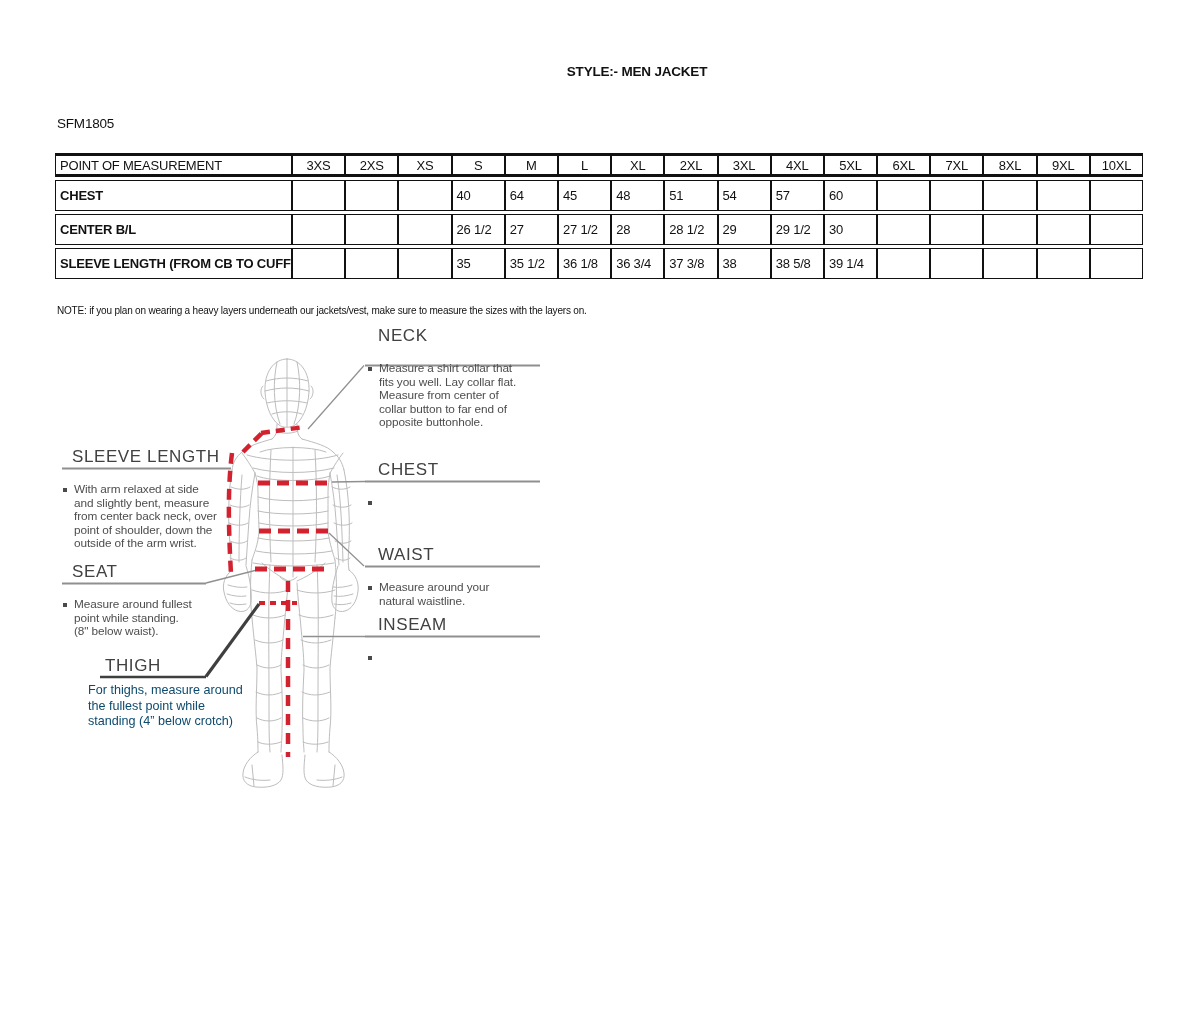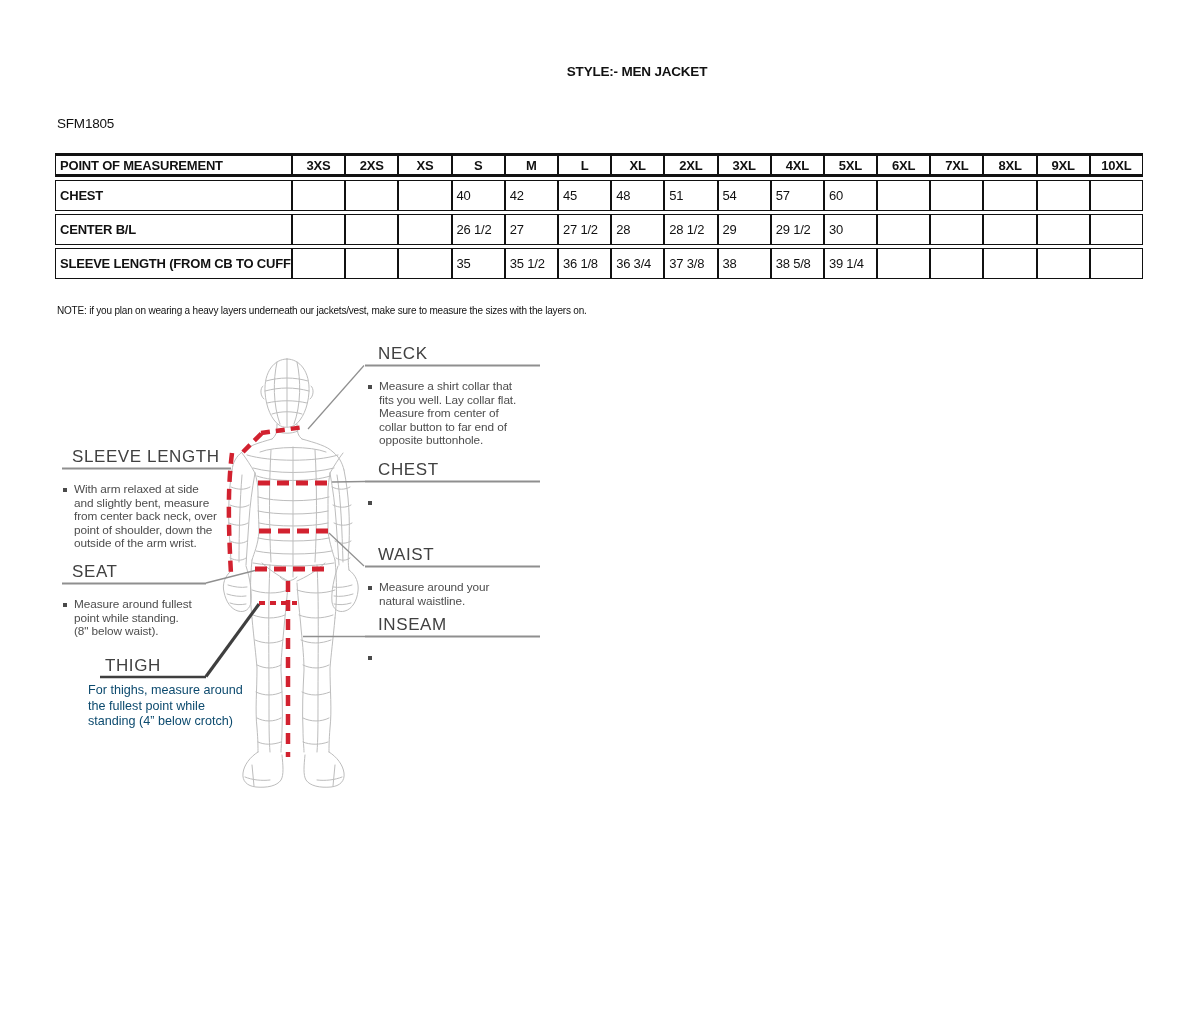--- a/index.html
+++ b/index.html
@@ -15,21 +15,21 @@
   #style-code{top:116px;left:57px;font-size:13.5px;font-weight:normal;letter-spacing:-0.2px}
   #note-line{top:305px;left:57px;font-size:10px;font-weight:normal;letter-spacing:-0.2px}
 
   
   #size-table-wrap{top:150px;left:55px}
   #size-table{border-collapse:separate;border-spacing:0 3px;table-layout:fixed;width:1088px}
   #size-table th,#size-table td{
     border:1.5px solid #111;box-sizing:border-box;background:#fff;
     font-size:13px;padding:0 4px;overflow:hidden;white-space:nowrap;letter-spacing:-0.2px;
   }
-  #size-table thead th{border-top-width:3px;border-bottom-width:3px;height:24px;font-weight:bold;text-align:center}
+  #size-table thead th{border-top-width:3px;border-bottom-width:3px;height:24px;font-weight:normal;text-align:center}
   #size-table thead th:first-child{text-align:left}
   #size-table tbody th{text-align:left;font-weight:bold;height:31px}
   #size-table tbody td{text-align:left;font-weight:normal}
 
   
   .callout{position:absolute}
   .co-label{font-size:17px;color:#414141;letter-spacing:0.6px;height:20px;line-height:20px}
   .co-text{display:flex;margin-top:16px;color:#4d4d4d;font-size:11.8px;line-height:13.6px;letter-spacing:-0.1px}
   .co-text p{margin:0;white-space:pre-line}
   .bullet{width:4px;height:4px;background:#4a4a4a;margin:5px 7px 0 0;flex:none}
@@ -86,21 +86,21 @@
           <th>10XL</th>
         </tr>
       </thead>
     <tbody>
         <tr>
           <th>CHEST</th>
           <td></td>
           <td></td>
           <td></td>
           <td>40</td>
-          <td>42</td>
+          <td>64</td>
           <td>45</td>
           <td>48</td>
           <td>51</td>
           <td>54</td>
           <td>57</td>
           <td>60</td>
           <td></td>
           <td></td>
           <td></td>
           <td></td>
@@ -271,21 +271,21 @@
     <path d="M243,452 L262,433" stroke-width="4.5" stroke-dasharray="10 6"></path>
     <path d="M232,453 C228,485 228,520 231,574" stroke-width="4.5" stroke-dasharray="11 7"></path>
     <path d="M258,483 L332,483" stroke-width="5" stroke-dasharray="12 7"></path>
     <path d="M259,531 L329,531" stroke-width="5" stroke-dasharray="12 7"></path>
     <path d="M255,569 L331,569" stroke-width="5" stroke-dasharray="12 7"></path>
     <path d="M259,603 L297,603" stroke-width="4" stroke-dasharray="6 5"></path>
     <path d="M288,581 L288,757" stroke-width="4.5" stroke-dasharray="11 8"></path>
   </g>
 </svg>
 
-<div class="callout" id="co-neck" style="left:365px;top:344px;width:182px">
+<div class="callout" id="co-neck" style="left:365px;top:326px;width:182px">
   <div class="co-label" style="padding-left:13px">NECK</div>
   <div class="co-text" style="margin-left:3px">
       <span class="bullet"></span>
       <p>Measure a shirt collar that
 fits you well. Lay collar flat.
 Measure from center of
 collar button to far end of
 opposite buttonhole.</p>
     </div>
 </div>

